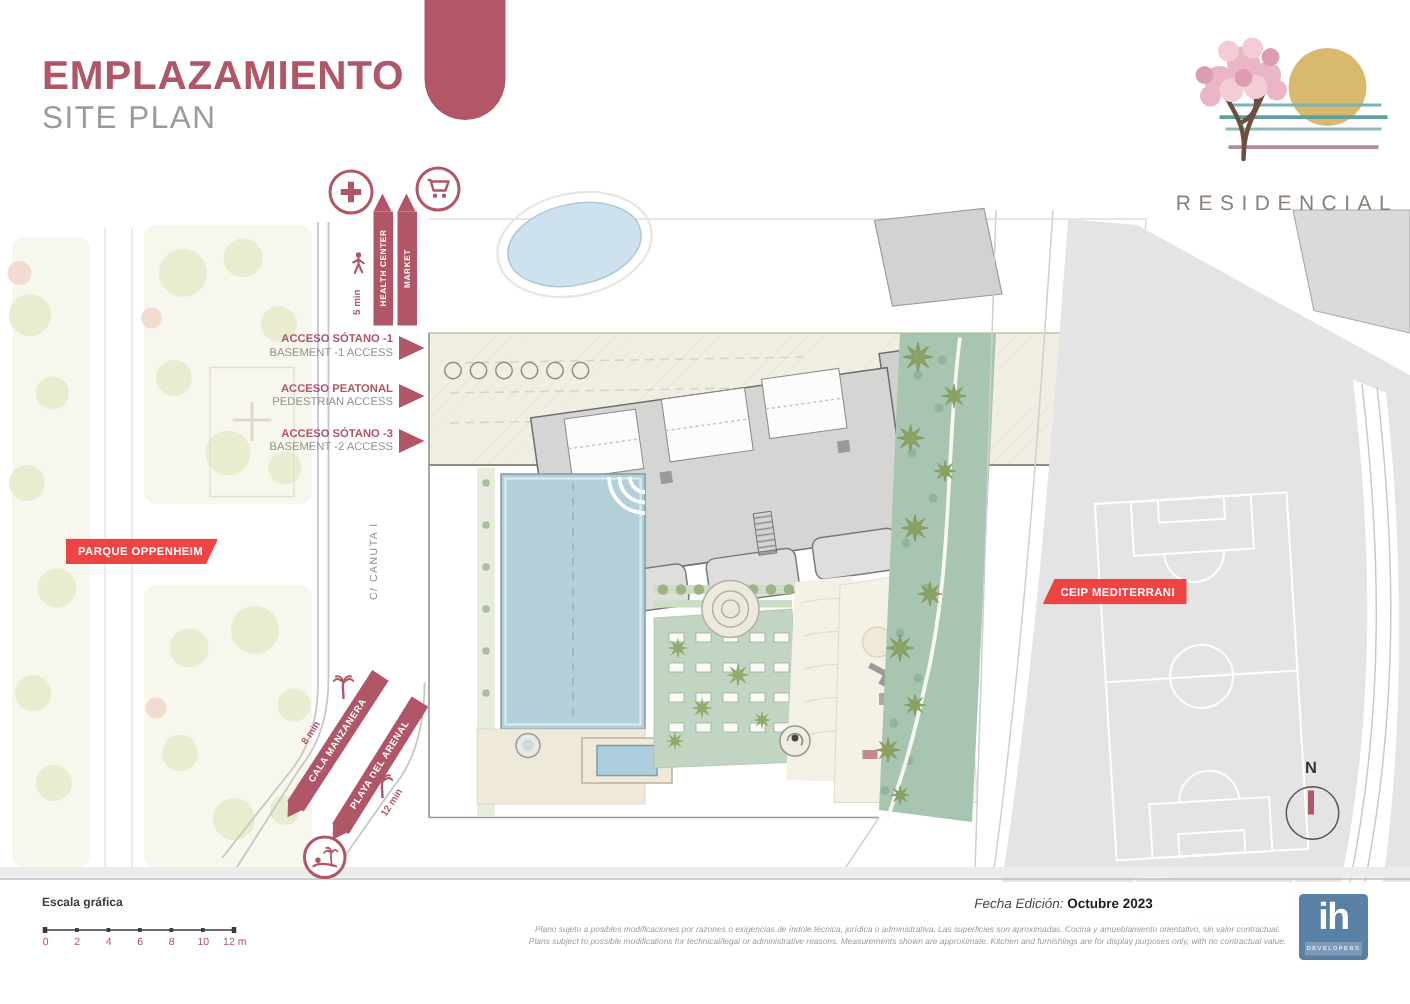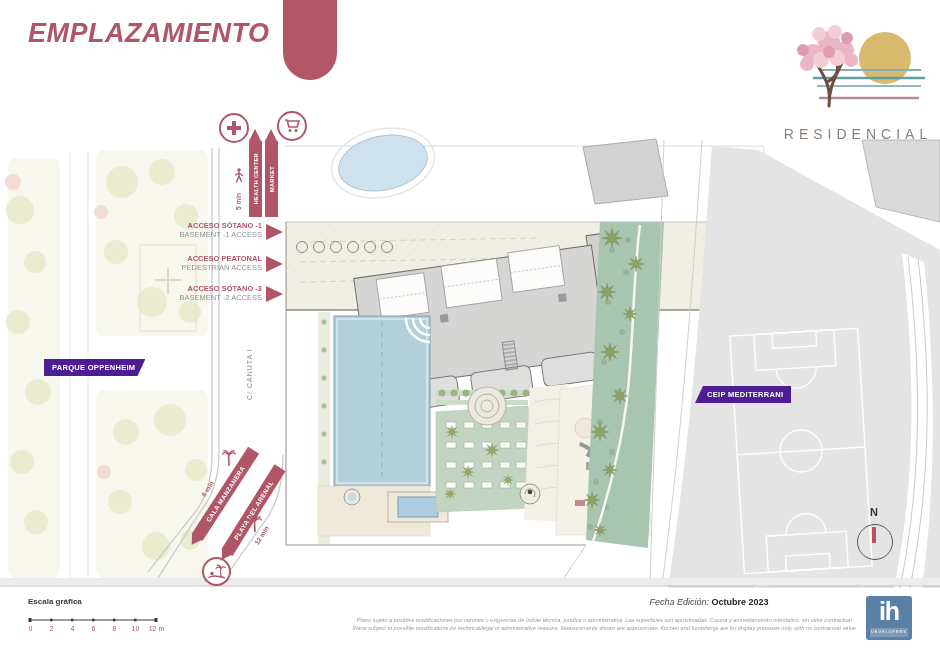--- a/index.html
+++ b/index.html
@@ -1,20 +1,20 @@
 <!DOCTYPE html>
 <html><head>
 <meta charset="utf-8">
 <style>
   html,body{margin:0;padding:0;}
   body{width:940px;height:669px;position:relative;background:#ffffff;overflow:hidden;
        font-family:"Liberation Sans","DejaVu Sans",sans-serif;}
   .abs{position:absolute;}
   
-  .title{left:28px;top:20px;line-height:1;font-style:italic;}
+  .title{left:28px;top:37px;line-height:1;}
   .title .main{font-size:27px;font-weight:800;letter-spacing:.5px;color:#b05666;}
   .title .sub{font-size:21px;font-weight:400;letter-spacing:1px;color:#9b9b9b;margin-top:4px;}
   .pill{left:283px;top:0;width:54px;height:80px;background:#b25765;border-radius:0 0 28px 28px;}
   
   .logo{left:783px;top:20px;width:150px;height:125px;text-align:center;}
   .logo .resid{font-size:14px;letter-spacing:5px;color:#8b8179;margin-top:14px;}
   .logo .name{font-family:"DejaVu Serif","Liberation Serif",serif;font-style:italic;font-weight:700;
               font-size:21px;color:#c2566f;margin-top:1px;}
   
   .circle-ic{width:30px;height:30px;border:2.5px solid #b05666;border-radius:50%;background:#fff;
@@ -24,21 +24,21 @@
   .vbar{width:13px;height:76px;background:#b05666;display:flex;align-items:center;justify-content:center;}
   .vtext{writing-mode:vertical-rl;transform:rotate(180deg);white-space:nowrap;}
   .vbar .vtext{color:#fff;font-size:5.5px;font-weight:700;letter-spacing:.4px;}
   .walk-time{color:#b05666;font-size:6.5px;font-weight:700;}
   .access{width:104px;text-align:right;line-height:9px;}
   .access .es{color:#b05666;font-weight:700;font-size:7.5px;}
   .access .en{color:#909090;font-size:7.5px;}
   .tri-right{width:0;height:0;border-top:8px solid transparent;border-bottom:8px solid transparent;
              border-left:17px solid #b05666;}
   .street-label{color:#8f8f8f;font-size:7px;letter-spacing:1px;}
-  .ribbon{height:17px;line-height:17px;background:#4c1d95;color:#fff;font-weight:700;font-size:7.5px;
+  .ribbon{height:17px;line-height:17px;background:#ef4444;color:#fff;font-weight:700;font-size:7.5px;
           letter-spacing:.3px;padding:0 10px 0 8px;white-space:nowrap;text-align:right;}
   .ribbon.right-cut{clip-path:polygon(0 0,100% 0,calc(100% - 8px) 100%,0 100%);}
   .ribbon.left-cut{clip-path:polygon(8px 0,100% 0,100% 100%,0 100%);padding:0 8px 0 12px;}
   .bbar{height:13px;background:#b05666;display:flex;align-items:center;justify-content:center;
         transform-origin:0 50%;}
   .bbar .lbl{color:#fff;font-size:6.3px;font-weight:700;letter-spacing:.4px;white-space:nowrap;}
   .bbar .tip{position:absolute;left:-9px;top:0;width:0;height:0;border-top:6.5px solid transparent;
              border-bottom:6.5px solid transparent;border-right:10px solid #b05666;}
   .btime{color:#b05666;font-size:6.5px;font-weight:700;transform-origin:0 0;white-space:nowrap;}
   .compass-circle{width:34px;height:34px;border:1.5px solid #555;border-radius:50%;background:transparent;}
@@ -322,20 +322,21 @@
   <g>
     <line x1="286" y1="545" x2="586" y2="545" stroke="#9b978a"></line>
     <path d="M586,545 L560,584" stroke="#cfcfcf" fill="none"></path>
     <rect x="0" y="578" width="940" height="7" fill="#ececec"></rect>
     <line x1="0" y1="586" x2="940" y2="586" stroke="#bfbfbf"></line>
   </g>
 </svg>
 
 <div class="abs title">
   <div class="main">EMPLAZAMIENTO</div>
+  <div class="sub">SITE PLAN</div>
 </div>
 <div class="abs pill"></div>
 
 <div class="abs logo">
   <svg width="150" height="88" viewBox="0 0 150 88">
     <circle cx="102" cy="38" r="26" fill="#d9b96e"></circle>
     <line x1="38" y1="50" x2="138" y2="50" stroke="#7db1b3" stroke-width="2"></line>
     <line x1="30" y1="58" x2="142" y2="58" stroke="#5f9fa2" stroke-width="2.5"></line>
     <line x1="34" y1="66" x2="138" y2="66" stroke="#8fb9ba" stroke-width="2"></line>
     <line x1="36" y1="78" x2="136" y2="78" stroke="#b48d9c" stroke-width="2.5"></line>

